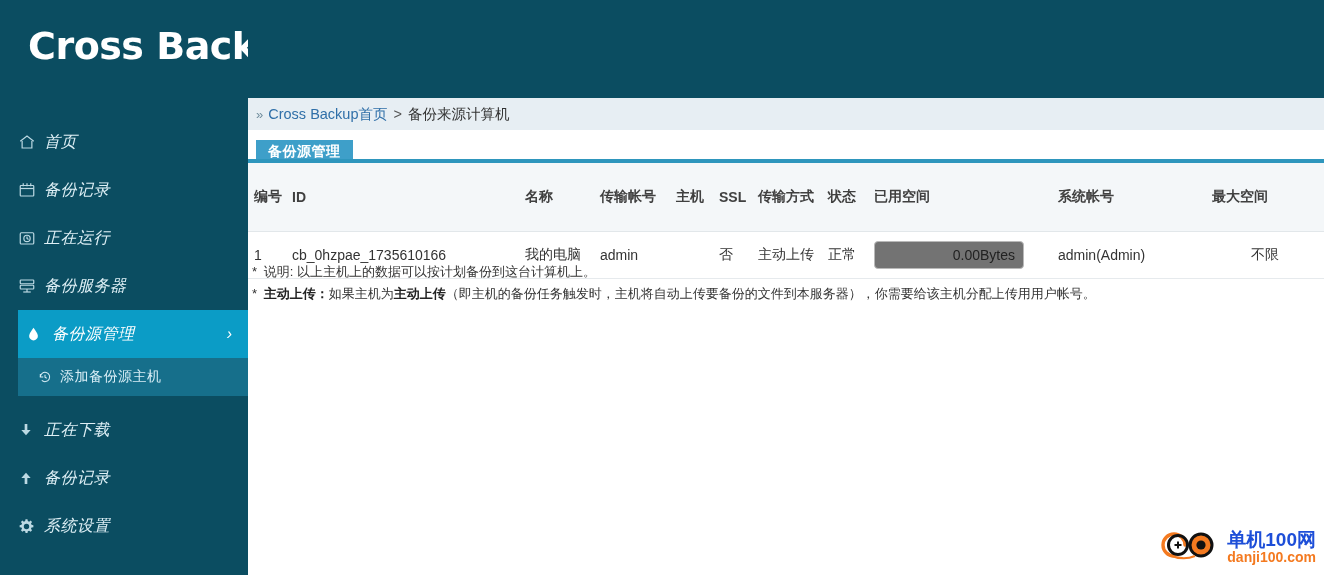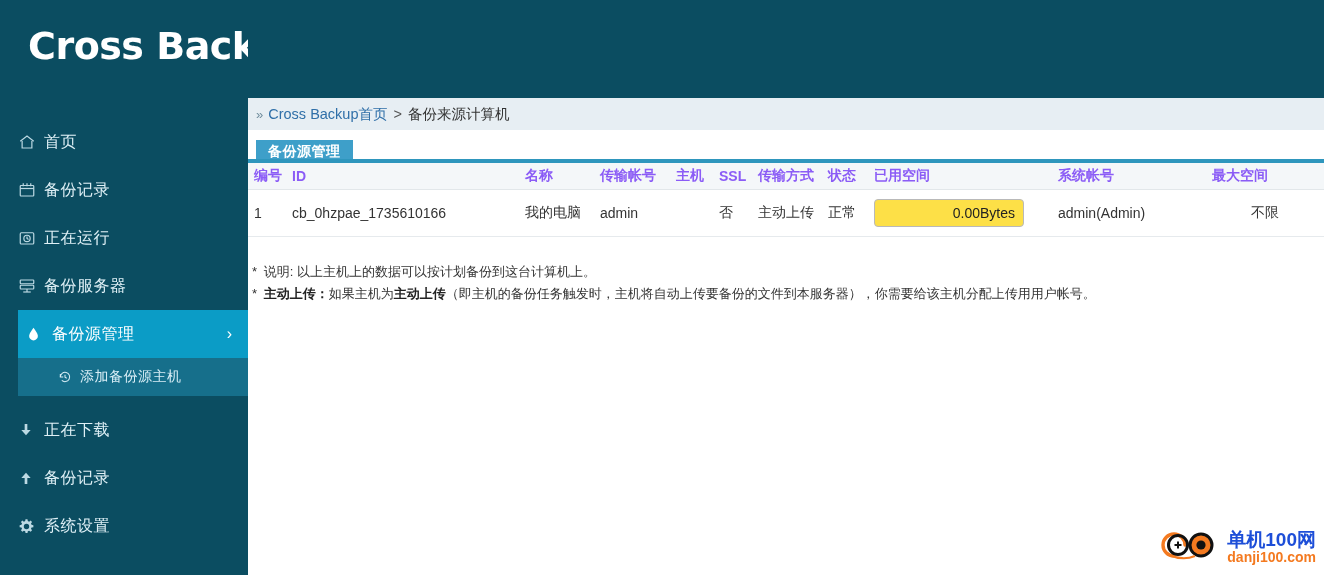--- a/index.html
+++ b/index.html
@@ -43,20 +43,21 @@
   .nav-item {
     position: relative;
     height: 48px;
     display: flex;
     align-items: center;
     padding-left: 18px;
     color: #cfe6ee;
     font-size: 16px;
     cursor: pointer;
     user-select: none;
+    font-style: italic;
   }
   .nav-item .ico {
     width: 26px;
     min-width: 26px;
     display: inline-flex;
     align-items: center;
     justify-content: flex-start;
     color: #bcd9e3;
   }
   .nav-item .lbl {
@@ -78,21 +79,21 @@
     transform: translateY(-50%);
     color: #ffffff;
   }
   .nav-sub {
     height: 38px;
     margin-left: 18px;
     width: 230px;
     background: #166f8b;
     display: flex;
     align-items: center;
-    padding-left: 40px;
+    padding-left: 20px;
     color: #d9eef6;
     font-size: 14px;
     cursor: pointer;
     user-select: none;
   }
   .nav-sub .ico {
     width: 22px; min-width: 22px;
     display: inline-flex; align-items: center;
     color: #d9eef6;
   }
@@ -174,25 +175,25 @@
     left: 0; top: 163px;
     width: 1076px;
   }
   table.dt {
     width: 1076px;
     border-collapse: collapse;
     table-layout: fixed;
   }
   table.dt thead th {
     background: #f4f7f9;
-    color: #8b5cf6;
+    color: #404040;
     font-size: 14px;
     font-weight: bold;
     text-align: left;
-    padding: 4px 6px;
+    padding: 25px 6px;
     border-bottom: 1px solid #e2e7ea;
     white-space: nowrap;
   }
   table.dt tbody td {
     font-size: 14px;
     color: #333333;
     padding: 9px 6px;
     border-bottom: 1px solid #e6eaed;
     background: #ffffff;
     white-space: nowrap;
@@ -205,21 +206,21 @@
   td.status-ok { color: #1a9c33; }
   td.center, th.center { text-align: center; }
 
   .used-box {
     display: inline-block;
     width: 150px;
     height: 28px;
     line-height: 26px;
     border: 1px solid #b9b9b9;
     border-radius: 4px;
-    background: #fde047;
+    background: #737373;
     text-align: right;
     padding: 0 8px;
     font-size: 14px;
     color: #222;
     font-family: "Liberation Sans", sans-serif;
   }
 
   
   #notes {
     position: absolute;

